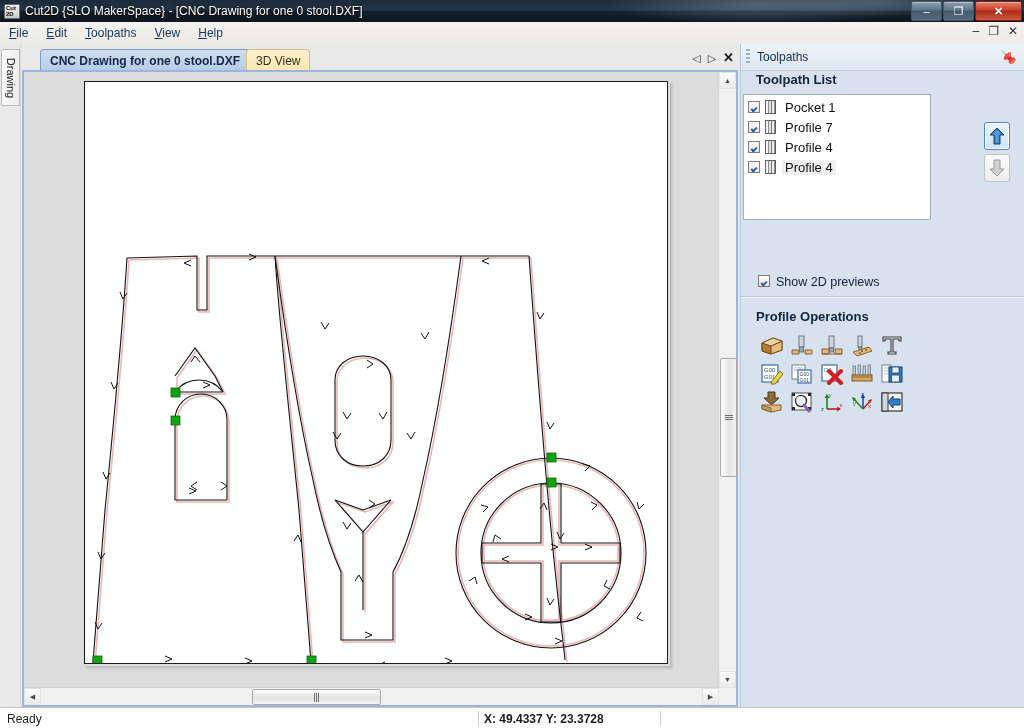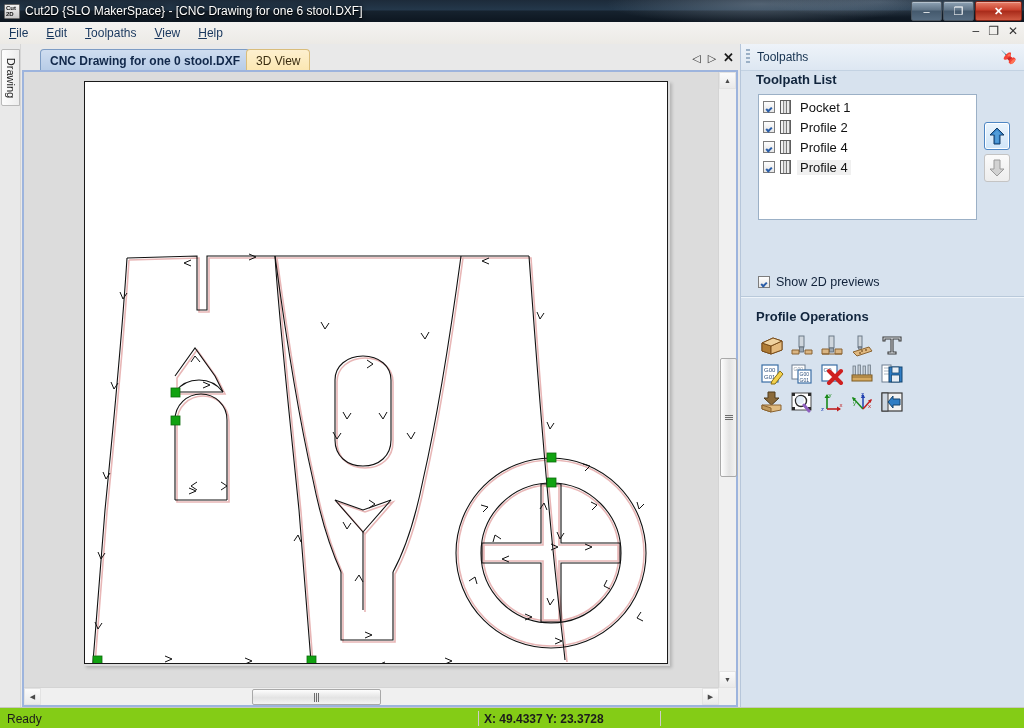--- a/index.html
+++ b/index.html
@@ -201,21 +201,21 @@
     background:repeating-linear-gradient(to bottom,#9bb0c6 0 2px,transparent 2px 4px);
   }
   .rpanel-title{margin-left:7px;font-size:12px;color:#15314f;}
   .pin-icon{position:absolute;right:8px;top:6px;color:#2a3d55;font-size:13px;
     transform:rotate(90deg);font-family:"Liberation Sans",sans-serif;}
 
   .section-title{
     position:absolute;font-size:13px;font-weight:bold;color:#10243c;
   }
   .tp-list{
-    position:absolute;left:17px;top:50px;width:219px;height:126px;
+    position:absolute;left:2px;top:50px;width:188px;height:126px;
     background:#fff;border:1px solid #9bb0c6;box-sizing:border-box;
     padding:2px 16px 0 2px;overflow:hidden;
   }
   .tp-row{display:flex;align-items:center;height:20px;padding-left:2px;}
   .tp-row.selected .tp-label{background:#f0f0f0;}
   .cbx{
     width:12px;height:12px;box-sizing:border-box;
     border:1px solid #7d7d7d;background:linear-gradient(to bottom,#fdfdfd,#e6e6e6);
     position:relative;flex:0 0 auto;
   }
@@ -240,21 +240,21 @@
     background:linear-gradient(to bottom,#eaf4fd,#cfe5f8);
     box-shadow:inset 0 0 0 1px #fff;
   }
   .arrbtn.down{
     top:110px;border:1px solid #c4c4c4;
     background:linear-gradient(to bottom,#fbfbfb,#ededed);
   }
   .arrbtn svg{display:block;}
 
   .showprev{
-    position:absolute;left:17px;top:231px;display:flex;align-items:center;
+    position:absolute;left:17px;top:231px;display:flex;align-items:flex-start;
   }
   .showprev .lbl{margin-left:6px;font-size:12.5px;color:#11223a;}
 
   .divider{
     position:absolute;left:0;width:283px;height:1px;background:#b9c9da;
   }
   .divider-lt{
     position:absolute;left:0;width:283px;height:1px;background:#eef4fa;
   }
 
@@ -265,39 +265,39 @@
   .opbtn{
     width:28px;height:28px;margin-right:2px;
     display:flex;align-items:center;justify-content:center;
     position:relative;
   }
   .opbtn svg{display:block;}
 
   
   .statusbar{
     position:absolute;left:0;top:707px;width:1024px;height:21px;
-    background:#84cc16;border-top:1px solid #c8c6c2;
+    background:#ffffff;border-top:1px solid #c8c6c2;
     display:flex;align-items:center;
   }
   .status-ready{margin-left:7px;font-size:12px;color:#1c1c1c;}
   .status-coords{
     position:absolute;left:484px;font-size:12px;color:#1c1c1c;font-weight:bold;
   }
   .status-sep{position:absolute;left:660px;top:3px;width:1px;height:15px;background:#cfcdc9;}
   .status-sep2{position:absolute;left:478px;top:3px;width:1px;height:15px;background:#cfcdc9;}
 </style>
 </head>
 <body>
 
 <div id="app">
 
   <div class="titlebar">
     <div class="title-glass"></div>
     <div class="app-icon">Cut 2D</div>
-    <div class="title-text">Cut2D {SLO MakerSpace} - [CNC Drawing for one 6 stool.DXF]</div>
+    <div class="title-text">Cut2D {SLO MakerSpace} - [CNC Drawing for one 0 stool.DXF]</div>
     <div class="wincontrols">
       <div class="wbtn">
         <span class="gl">–</span>
       </div>
       <div class="wbtn">
         <span class="gl">❐</span>
       </div>
       <div class="wbtn close">
         <span class="gl">✕</span>
       </div>
@@ -496,21 +496,21 @@
 
       <div class="tp-list">
         <div class="tp-row">
           <span class="cbx on"></span>
           <span class="tp-ico"></span>
           <span class="tp-label">Pocket 1</span>
         </div>
         <div class="tp-row">
           <span class="cbx on"></span>
           <span class="tp-ico"></span>
-          <span class="tp-label">Profile 2</span>
+          <span class="tp-label">Profile 7</span>
         </div>
         <div class="tp-row">
           <span class="cbx on"></span>
           <span class="tp-ico"></span>
           <span class="tp-label">Profile 4</span>
         </div>
         <div class="tp-row selected">
           <span class="cbx on"></span>
           <span class="tp-ico"></span>
           <span class="tp-label">Profile 4</span>

